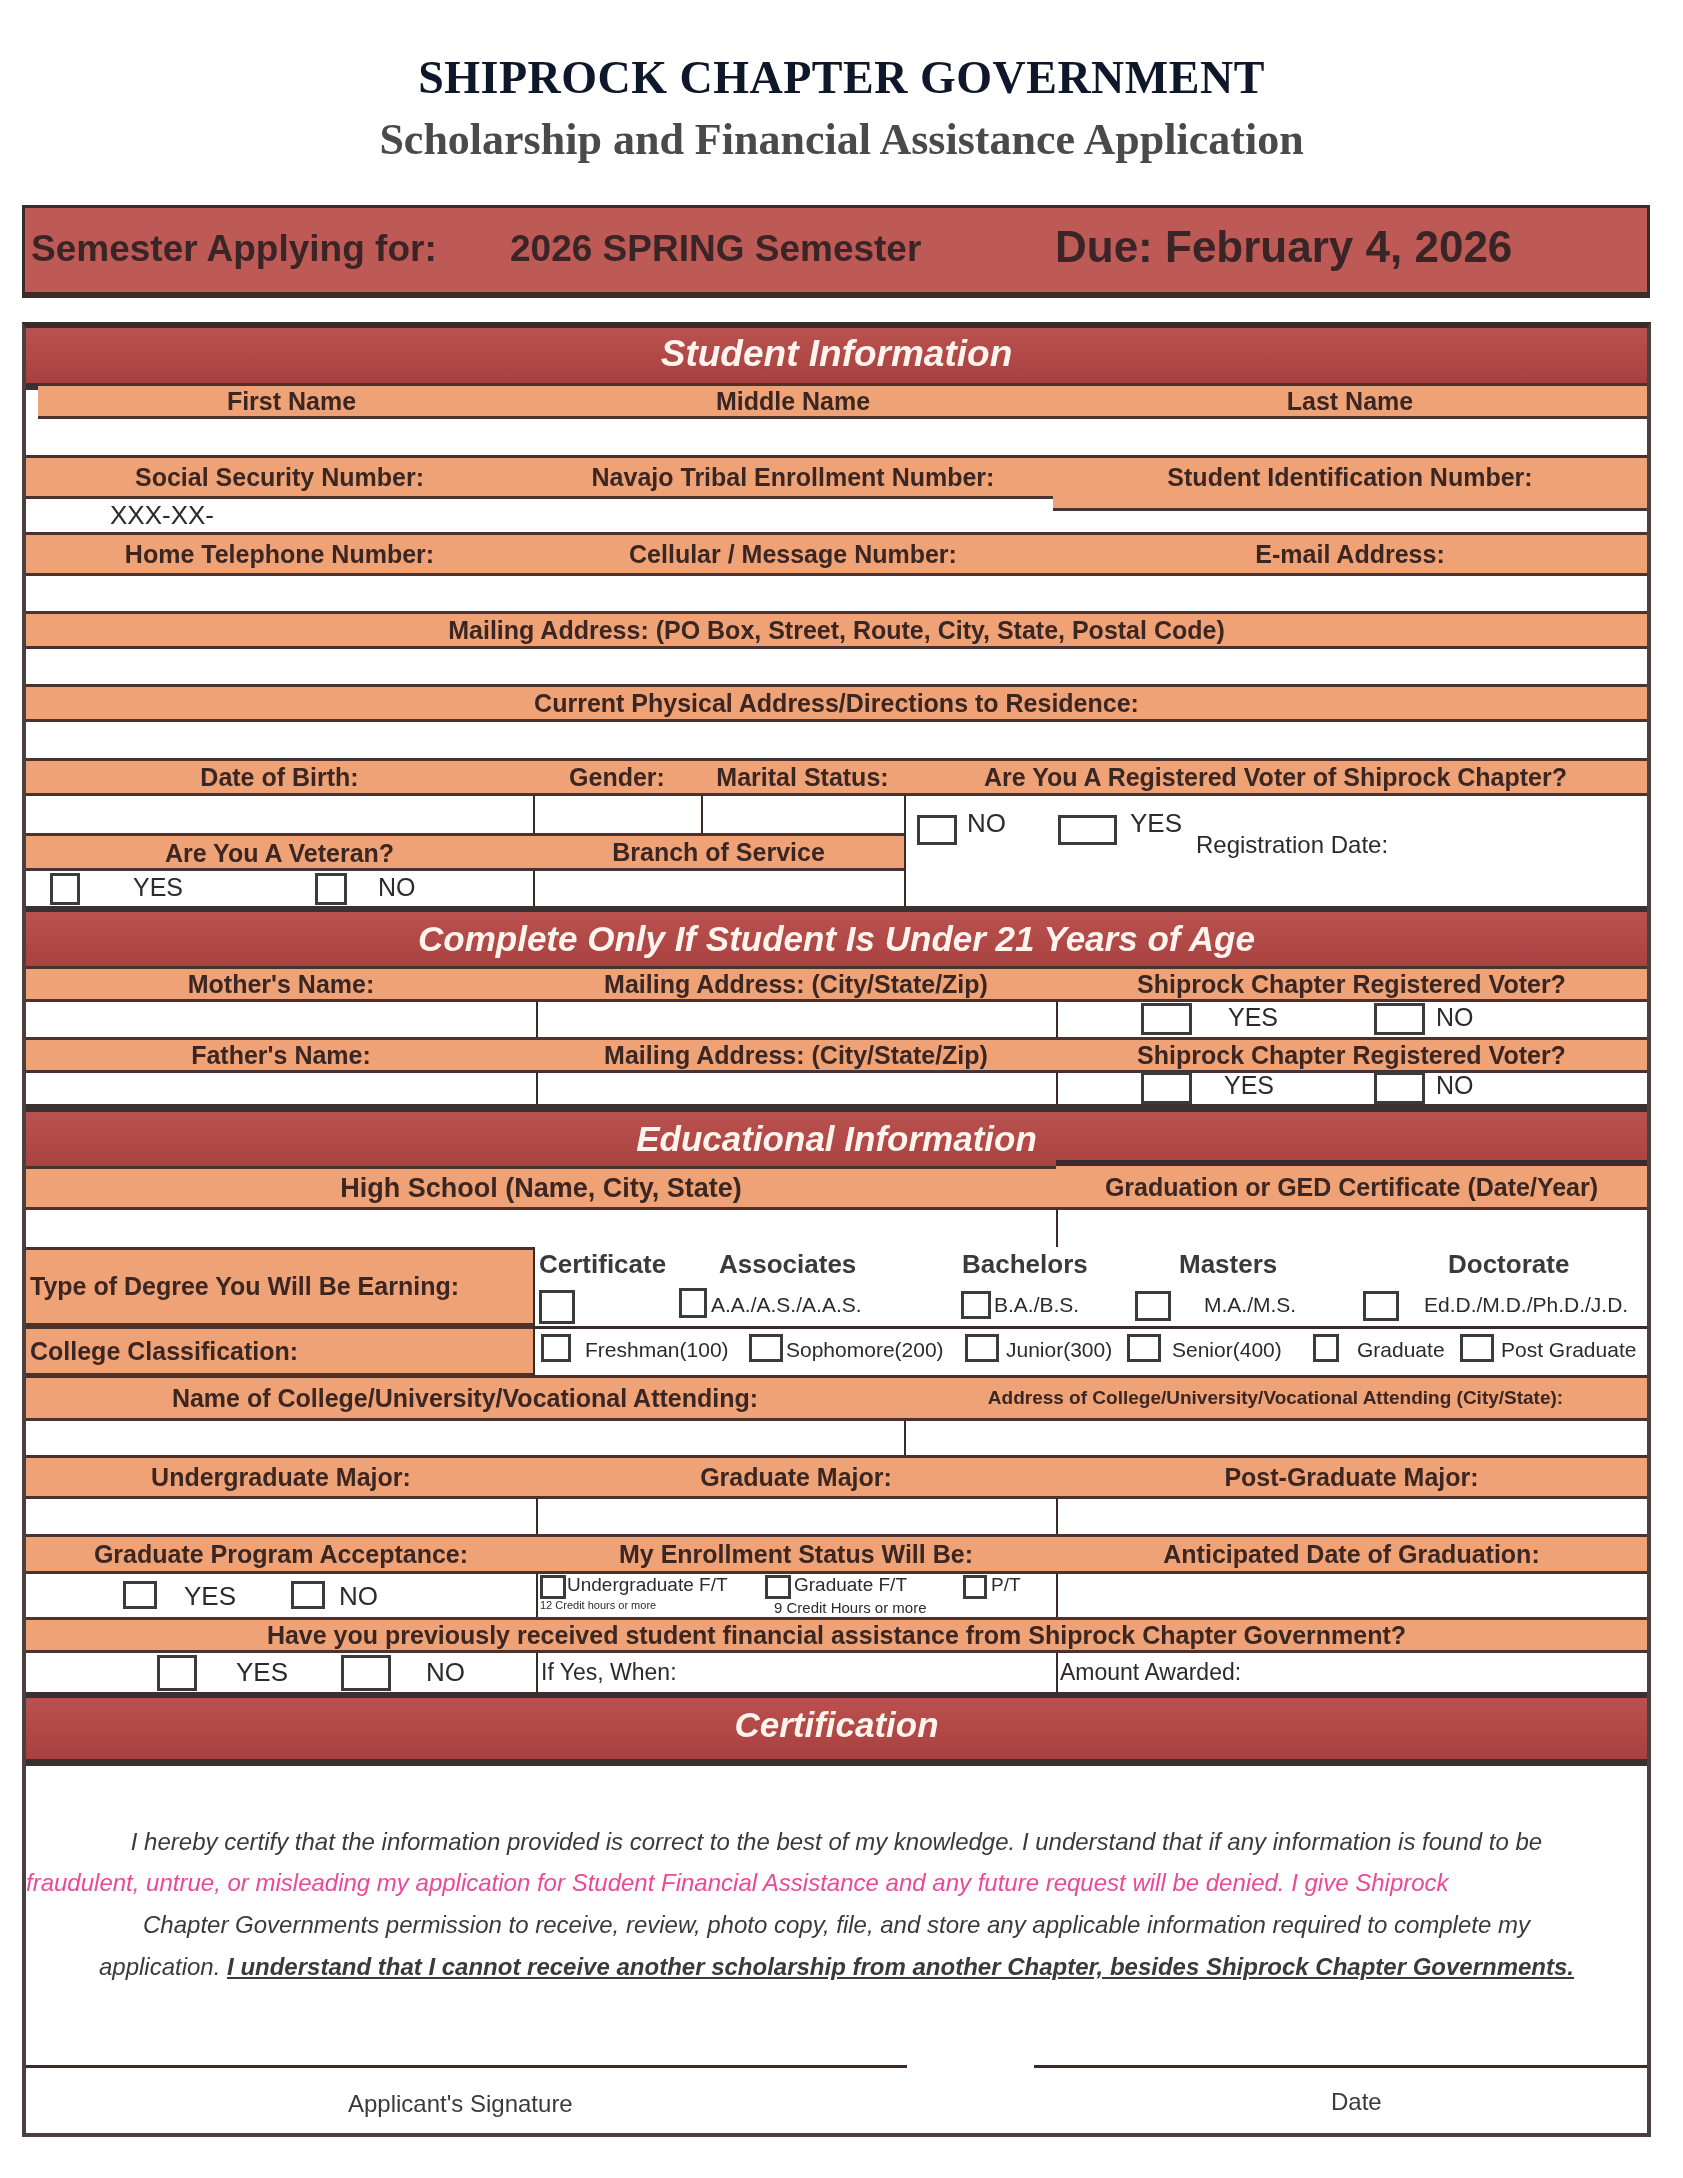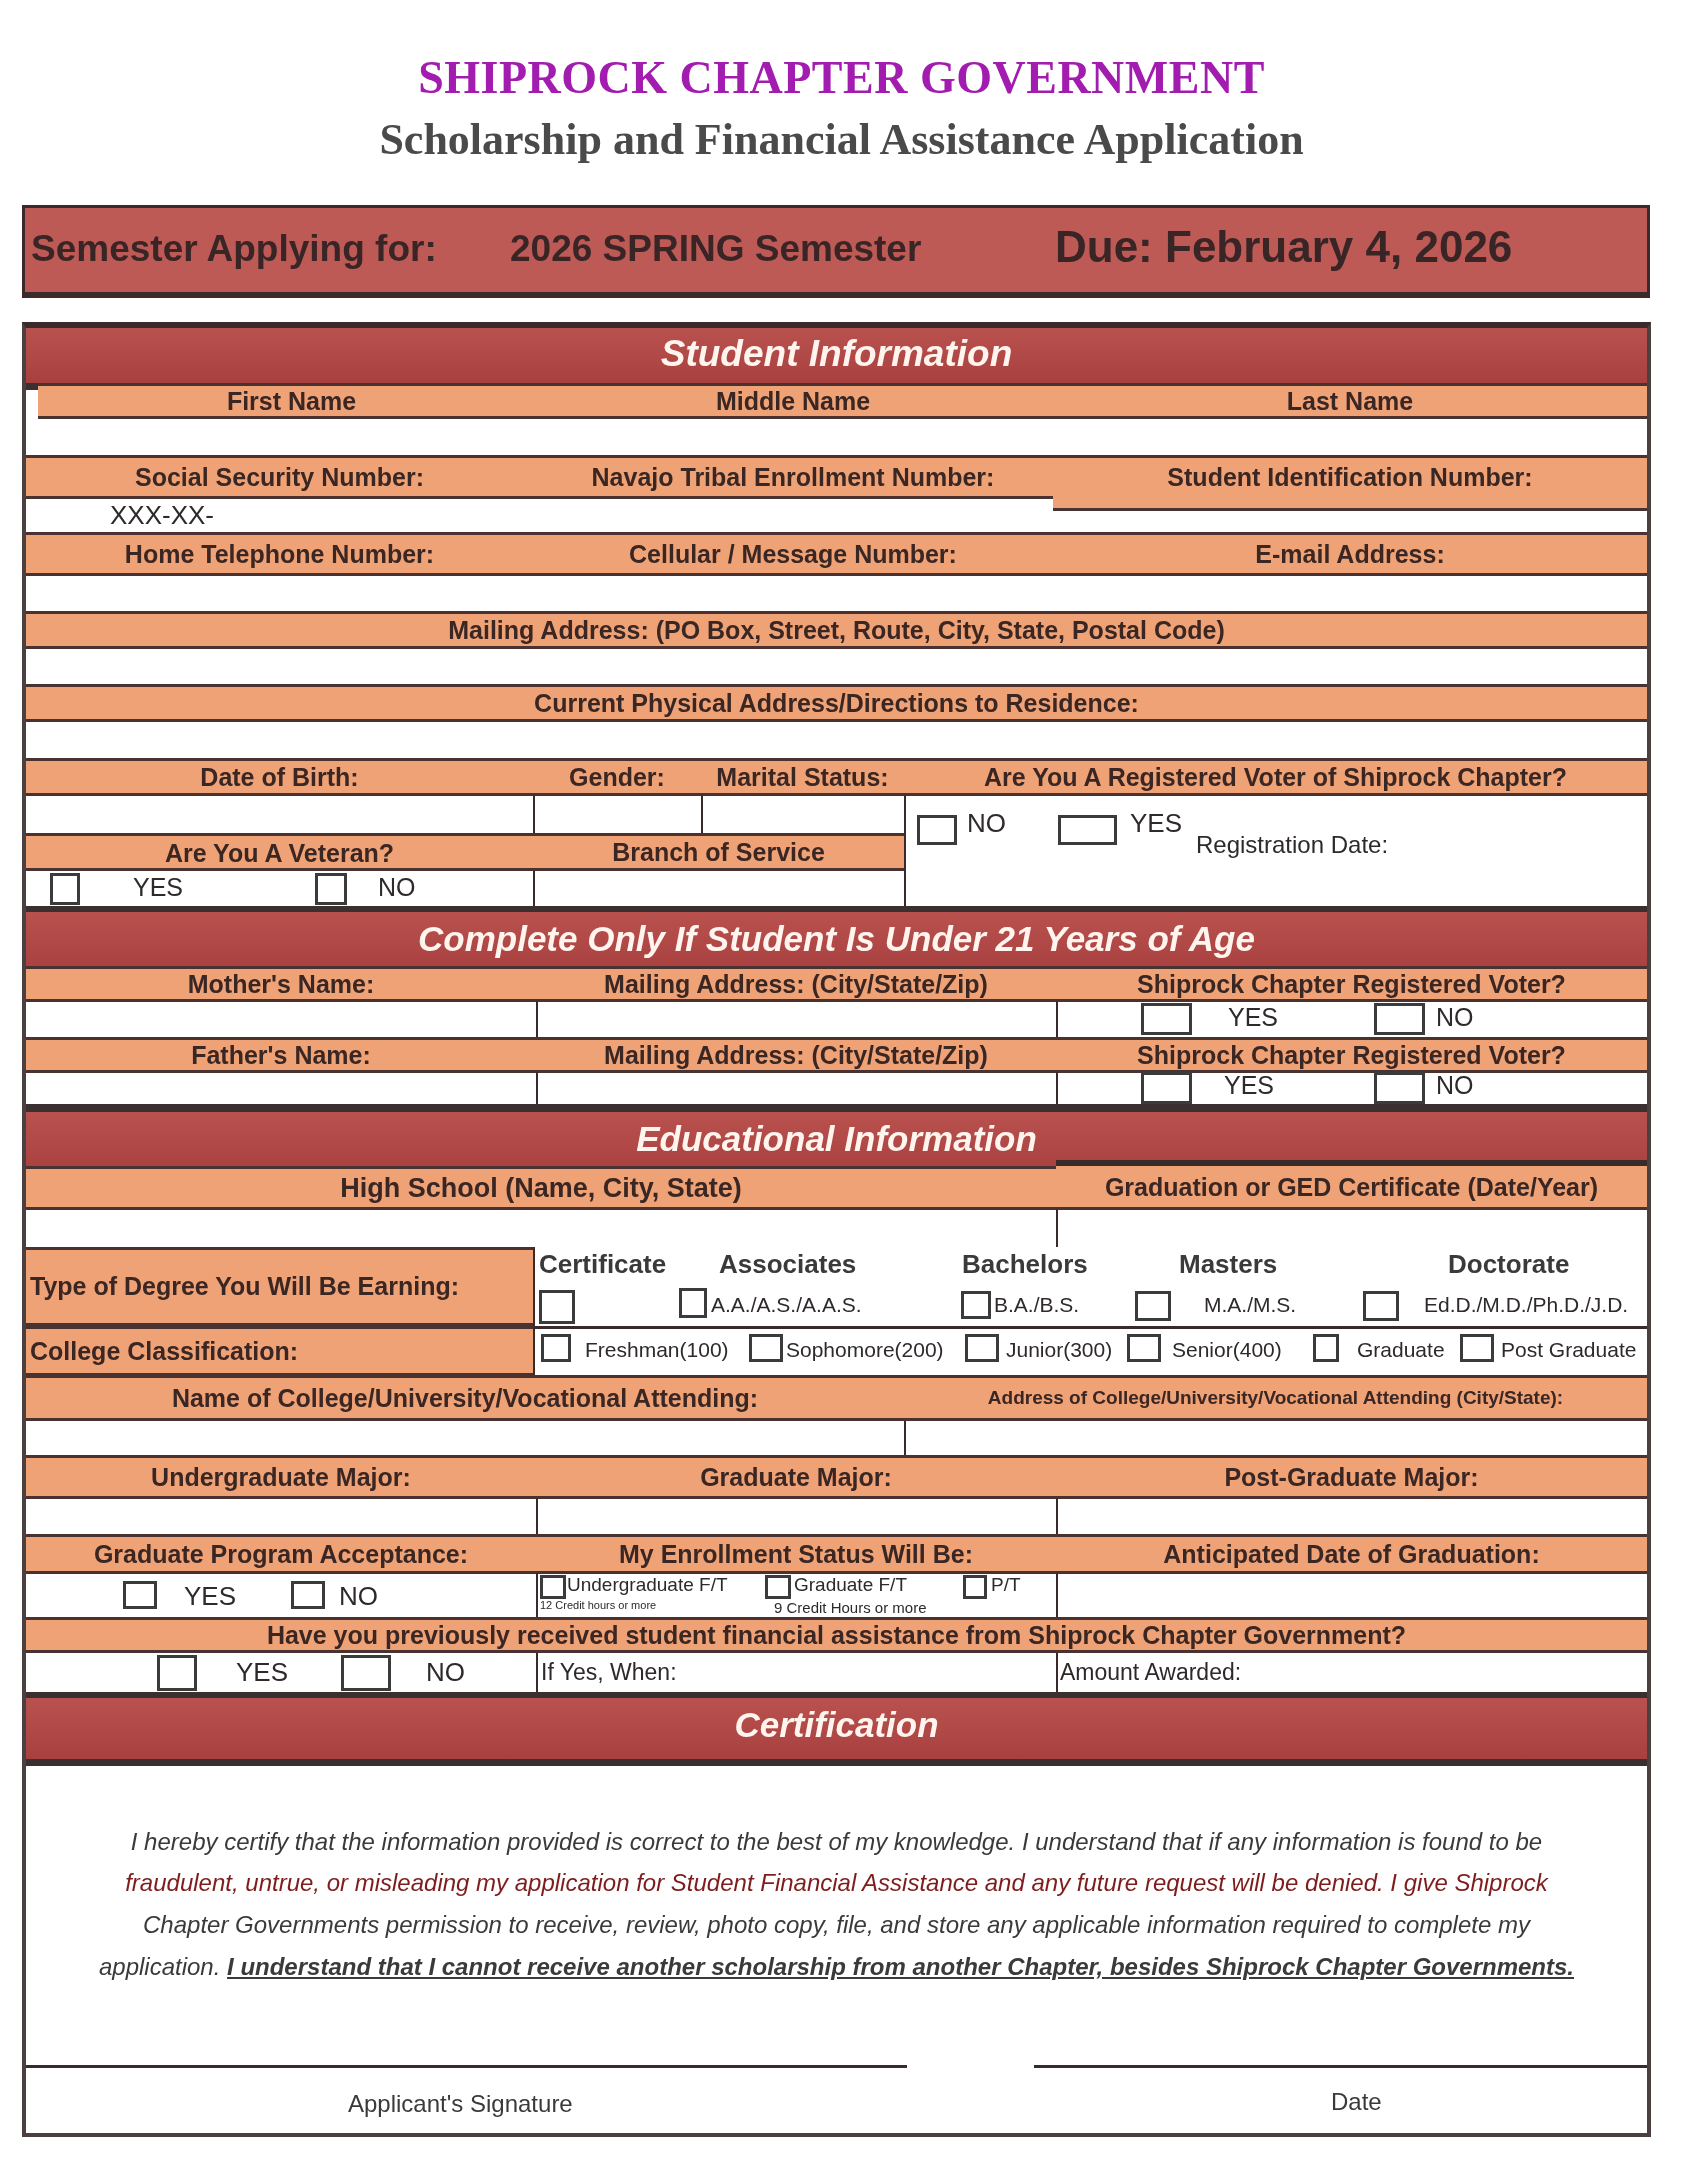--- a/index.html
+++ b/index.html
@@ -1,18 +1,18 @@
 <!DOCTYPE html>
 <html><head>
 <meta charset="utf-8">
 <style>
   html, body { margin:0; padding:0; background:#ffffff; }
   body { width:1683px; height:2178px; position:relative; overflow:hidden; font-family:"Liberation Sans", sans-serif; color:#3a2a26; }
   .abs { position:absolute; box-sizing:border-box; }
-  .title1 { left:0; width:1683px; top:51px; text-align:center; font-family:"Liberation Serif", serif; font-weight:bold; font-size:46px; color:#a21caf; letter-spacing:0.5px; }
+  .title1 { left:0; width:1683px; top:51px; text-align:center; font-family:"Liberation Serif", serif; font-weight:bold; font-size:46px; color:#0f172a; letter-spacing:0.5px; }
   .title2 { left:0; width:1683px; top:114px; text-align:center; font-family:"Liberation Serif", serif; font-weight:bold; font-size:44px; color:#4a4a4a; }
   .sembar { left:22px; top:205px; width:1628px; height:93px; background:#bd5a56; border:3px solid #3b2b2a; border-bottom-width:6px; }
   .sembar span { position:absolute; top:20px; font-weight:bold; color:#3a2526; }
   .form { left:22px; top:322px; width:1629px; height:1815px; border:4px solid #4a4040; border-top:6px solid #3a2a2a; background:#fff; }
   .hdr { position:absolute; left:0; right:0; background:linear-gradient(#b9524f,#a8403f); border-bottom:7px solid #3b3030; color:#fff5ee; font-style:italic; font-weight:bold; text-align:center; }
   .lbl { position:absolute; background:#f0a277; border-top:3px solid #4a3230; border-bottom:3px solid #4a3230; color:#3a2622; font-weight:bold; font-size:25px; text-align:center; box-sizing:border-box; white-space:nowrap; overflow:hidden; }
   .vline { position:absolute; width:2px; background:#3a2a2a; }
   .hline { position:absolute; height:3px; background:#3a2a2a; }
   .cb { position:absolute; width:40px; height:30px; border:3px solid #3b3b3b; background:#fff; box-sizing:border-box; }
   .cbs { position:absolute; width:26px; height:28px; border:3px solid #3b3b3b; background:#fff; box-sizing:border-box; }
@@ -202,21 +202,21 @@
   <div class="vline" style="top:1325px;left:510px;height:40px;"></div>
   <span class="txt b" style="top:1331px;left:515px;font-size:23px;">If Yes, When:</span>
   <div class="inp" style="top:1325px;left:683px;width:347px;height:40px;"></div>
   <div class="vline" style="top:1325px;left:1030px;height:40px;"></div>
   <span class="txt b" style="top:1331px;left:1034px;font-size:23px;">Amount Awarded:</span>
   <div class="inp" style="top:1325px;left:1238px;width:383px;height:40px;"></div>
 
   <div class="hdr" style="top:1364px;height:61px;font-size:35px;line-height:53px;border-top:6px solid #3b3030;">Certification</div>
 
   <div class="txt" style="top:1500px;left:0;width:1621px;text-align:center;font-style:italic;font-size:24px;color:#3a3a3a;">I hereby certify that the information provided is correct to the best of my knowledge.  I understand that if any information is found to be</div>
-  <div class="txt" style="top:1541px;left:0;width:1621px;text-align:center;font-style:italic;font-size:24px;color:#7f1d1d;">fraudulent, untrue, or misleading my application  for Student Financial Assistance and any future request will be denied.  I give Shiprock</div>
+  <div class="txt" style="top:1541px;left:0;width:1621px;text-align:left;font-style:italic;font-size:24px;color:#ec4899;">fraudulent, untrue, or misleading my application  for Student Financial Assistance and any future request will be denied.  I give Shiprock</div>
   <div class="txt" style="top:1583px;left:0;width:1621px;text-align:center;font-style:italic;font-size:24px;color:#3a3a3a;">Chapter Governments permission to receive, review, photo copy, file, and store any applicable information required to complete my</div>
   <div class="txt" style="top:1625px;left:0;width:1621px;text-align:center;font-style:italic;font-size:24px;color:#3a3a3a;">
     <span>application. </span><span style="font-weight:bold;text-decoration:underline;">I understand that I cannot receive another scholarship from another Chapter, besides Shiprock Chapter Governments.</span>
   </div>
 
   <div class="hline" style="top:1737px;left:0;width:881px;"></div>
   <div class="hline" style="top:1737px;left:1008px;width:613px;"></div>
   <div class="inp" style="top:1683px;left:10px;width:861px;height:50px;"></div>
   <div class="inp" style="top:1683px;left:1020px;width:594px;height:50px;"></div>
   <span class="txt" style="top:1762px;left:322px;font-size:24px;color:#3a3a3a;">Applicant's Signature</span>

